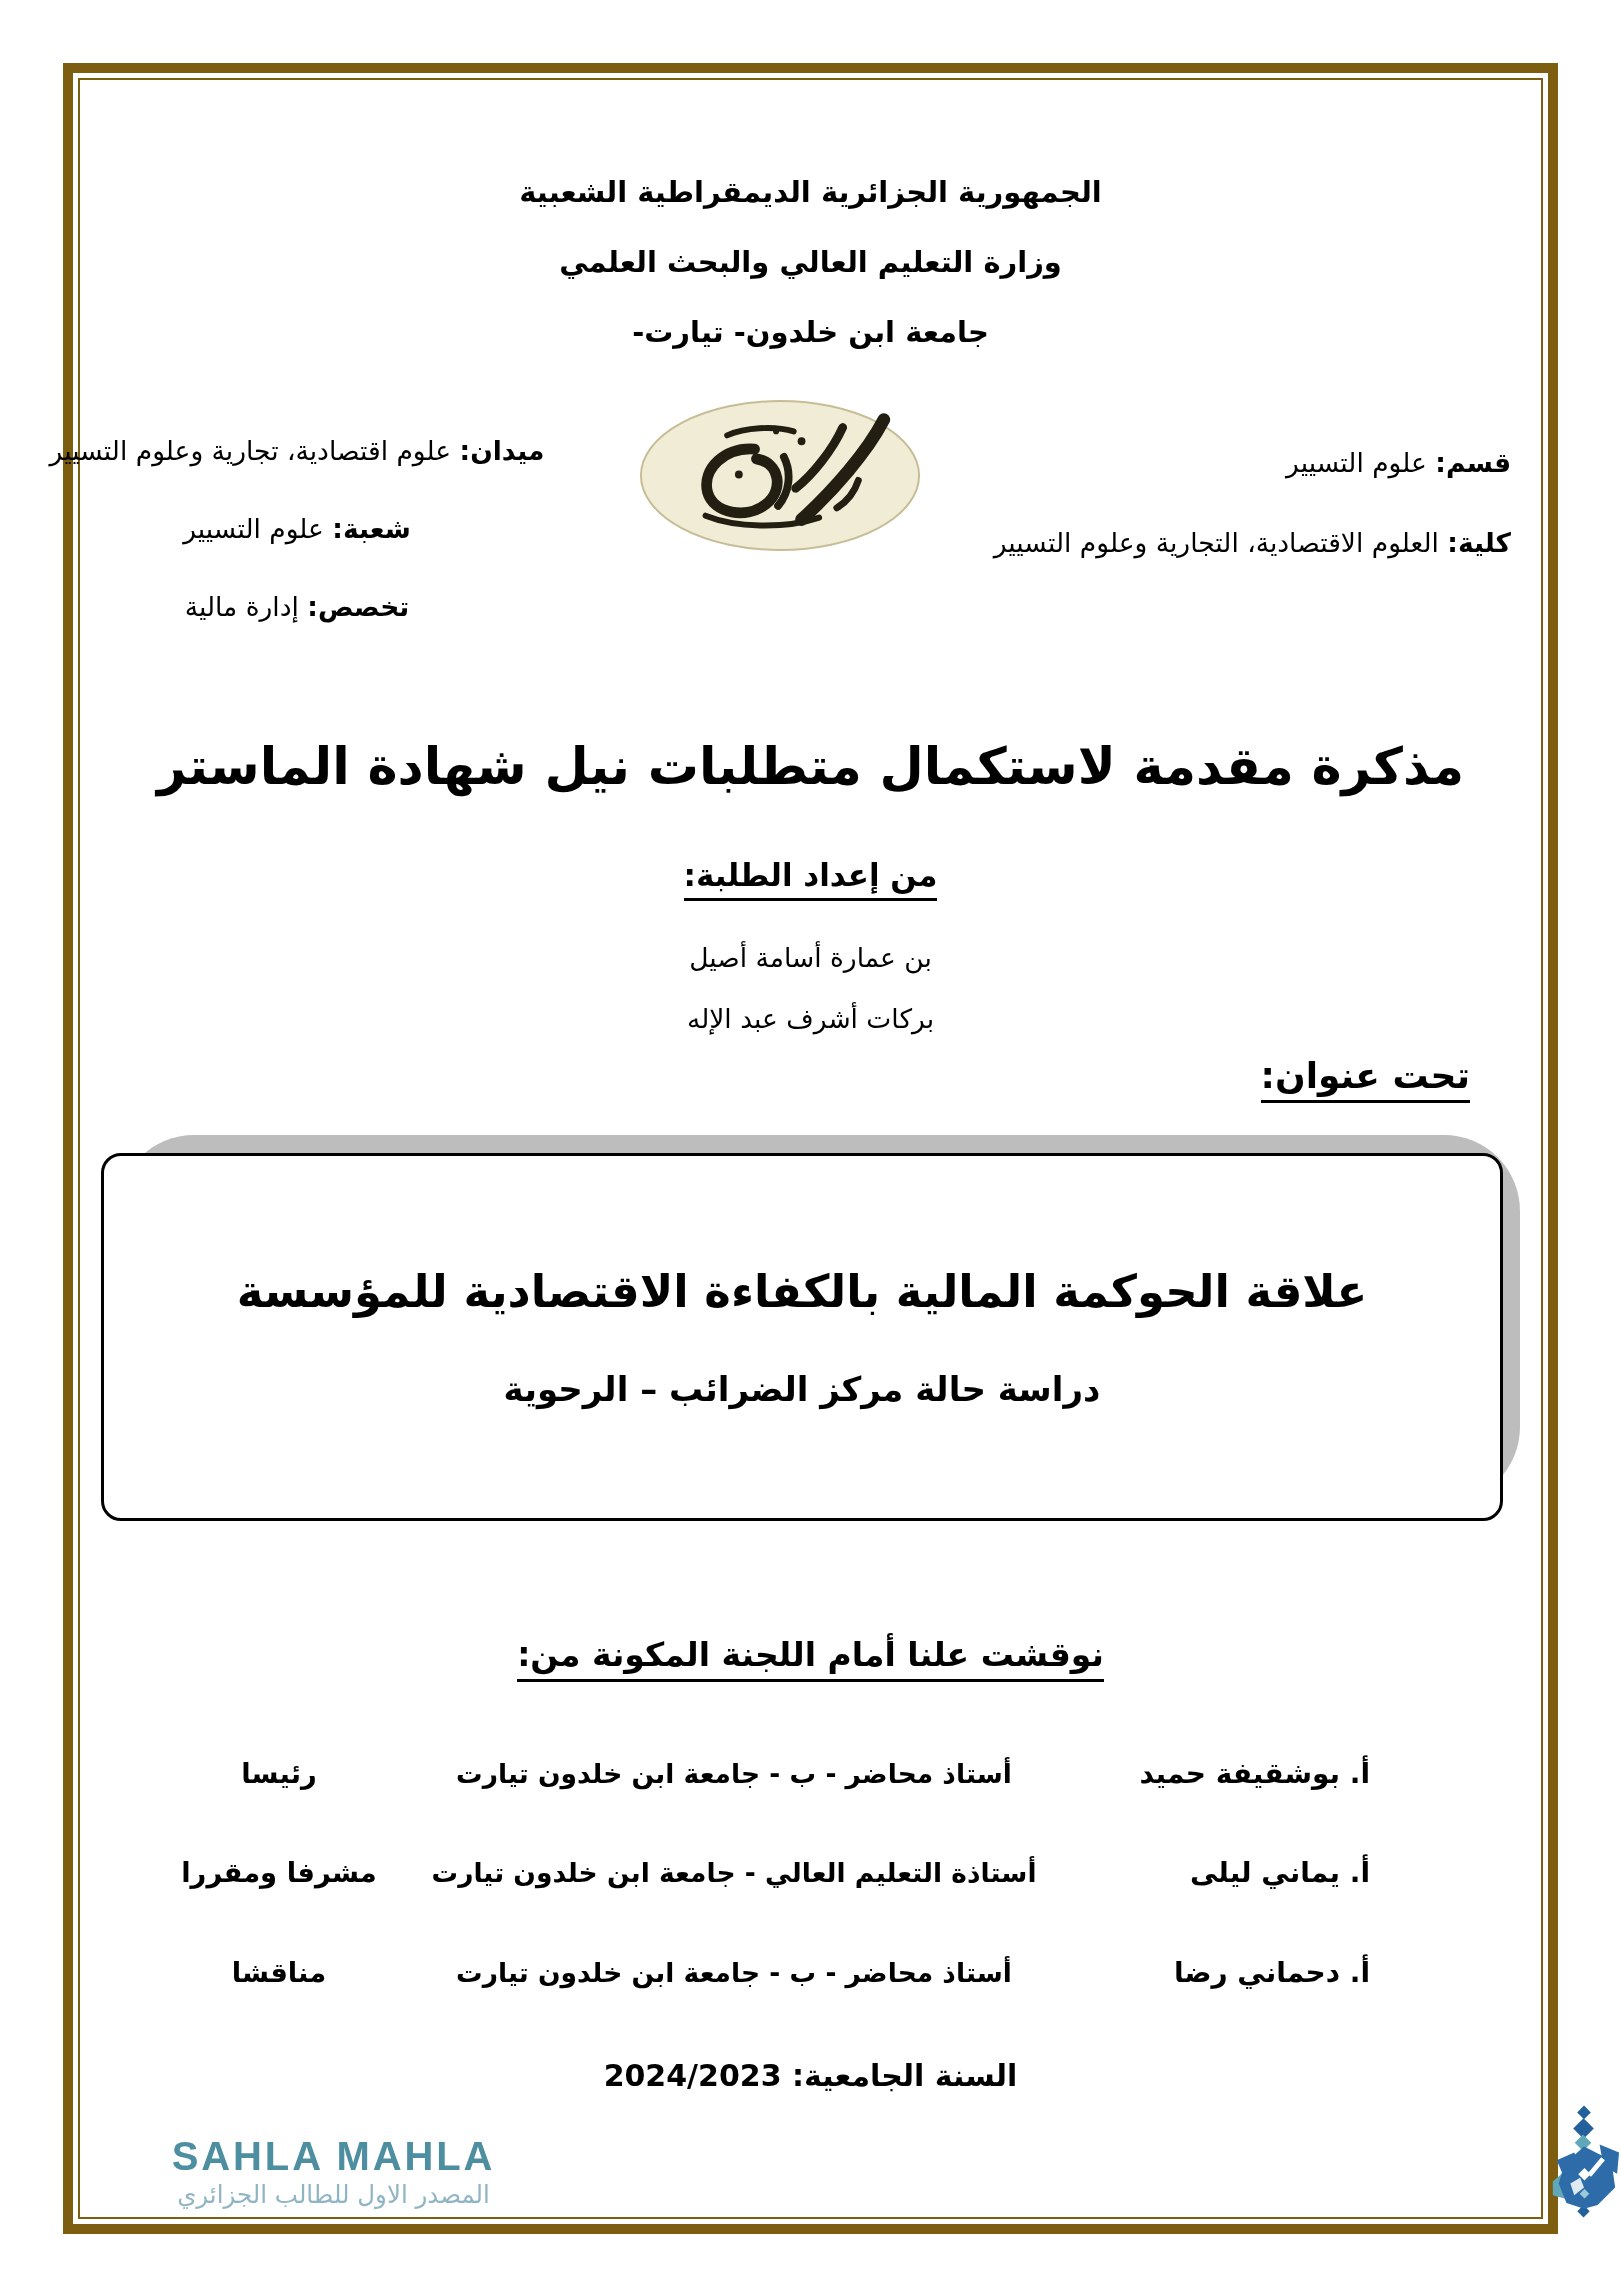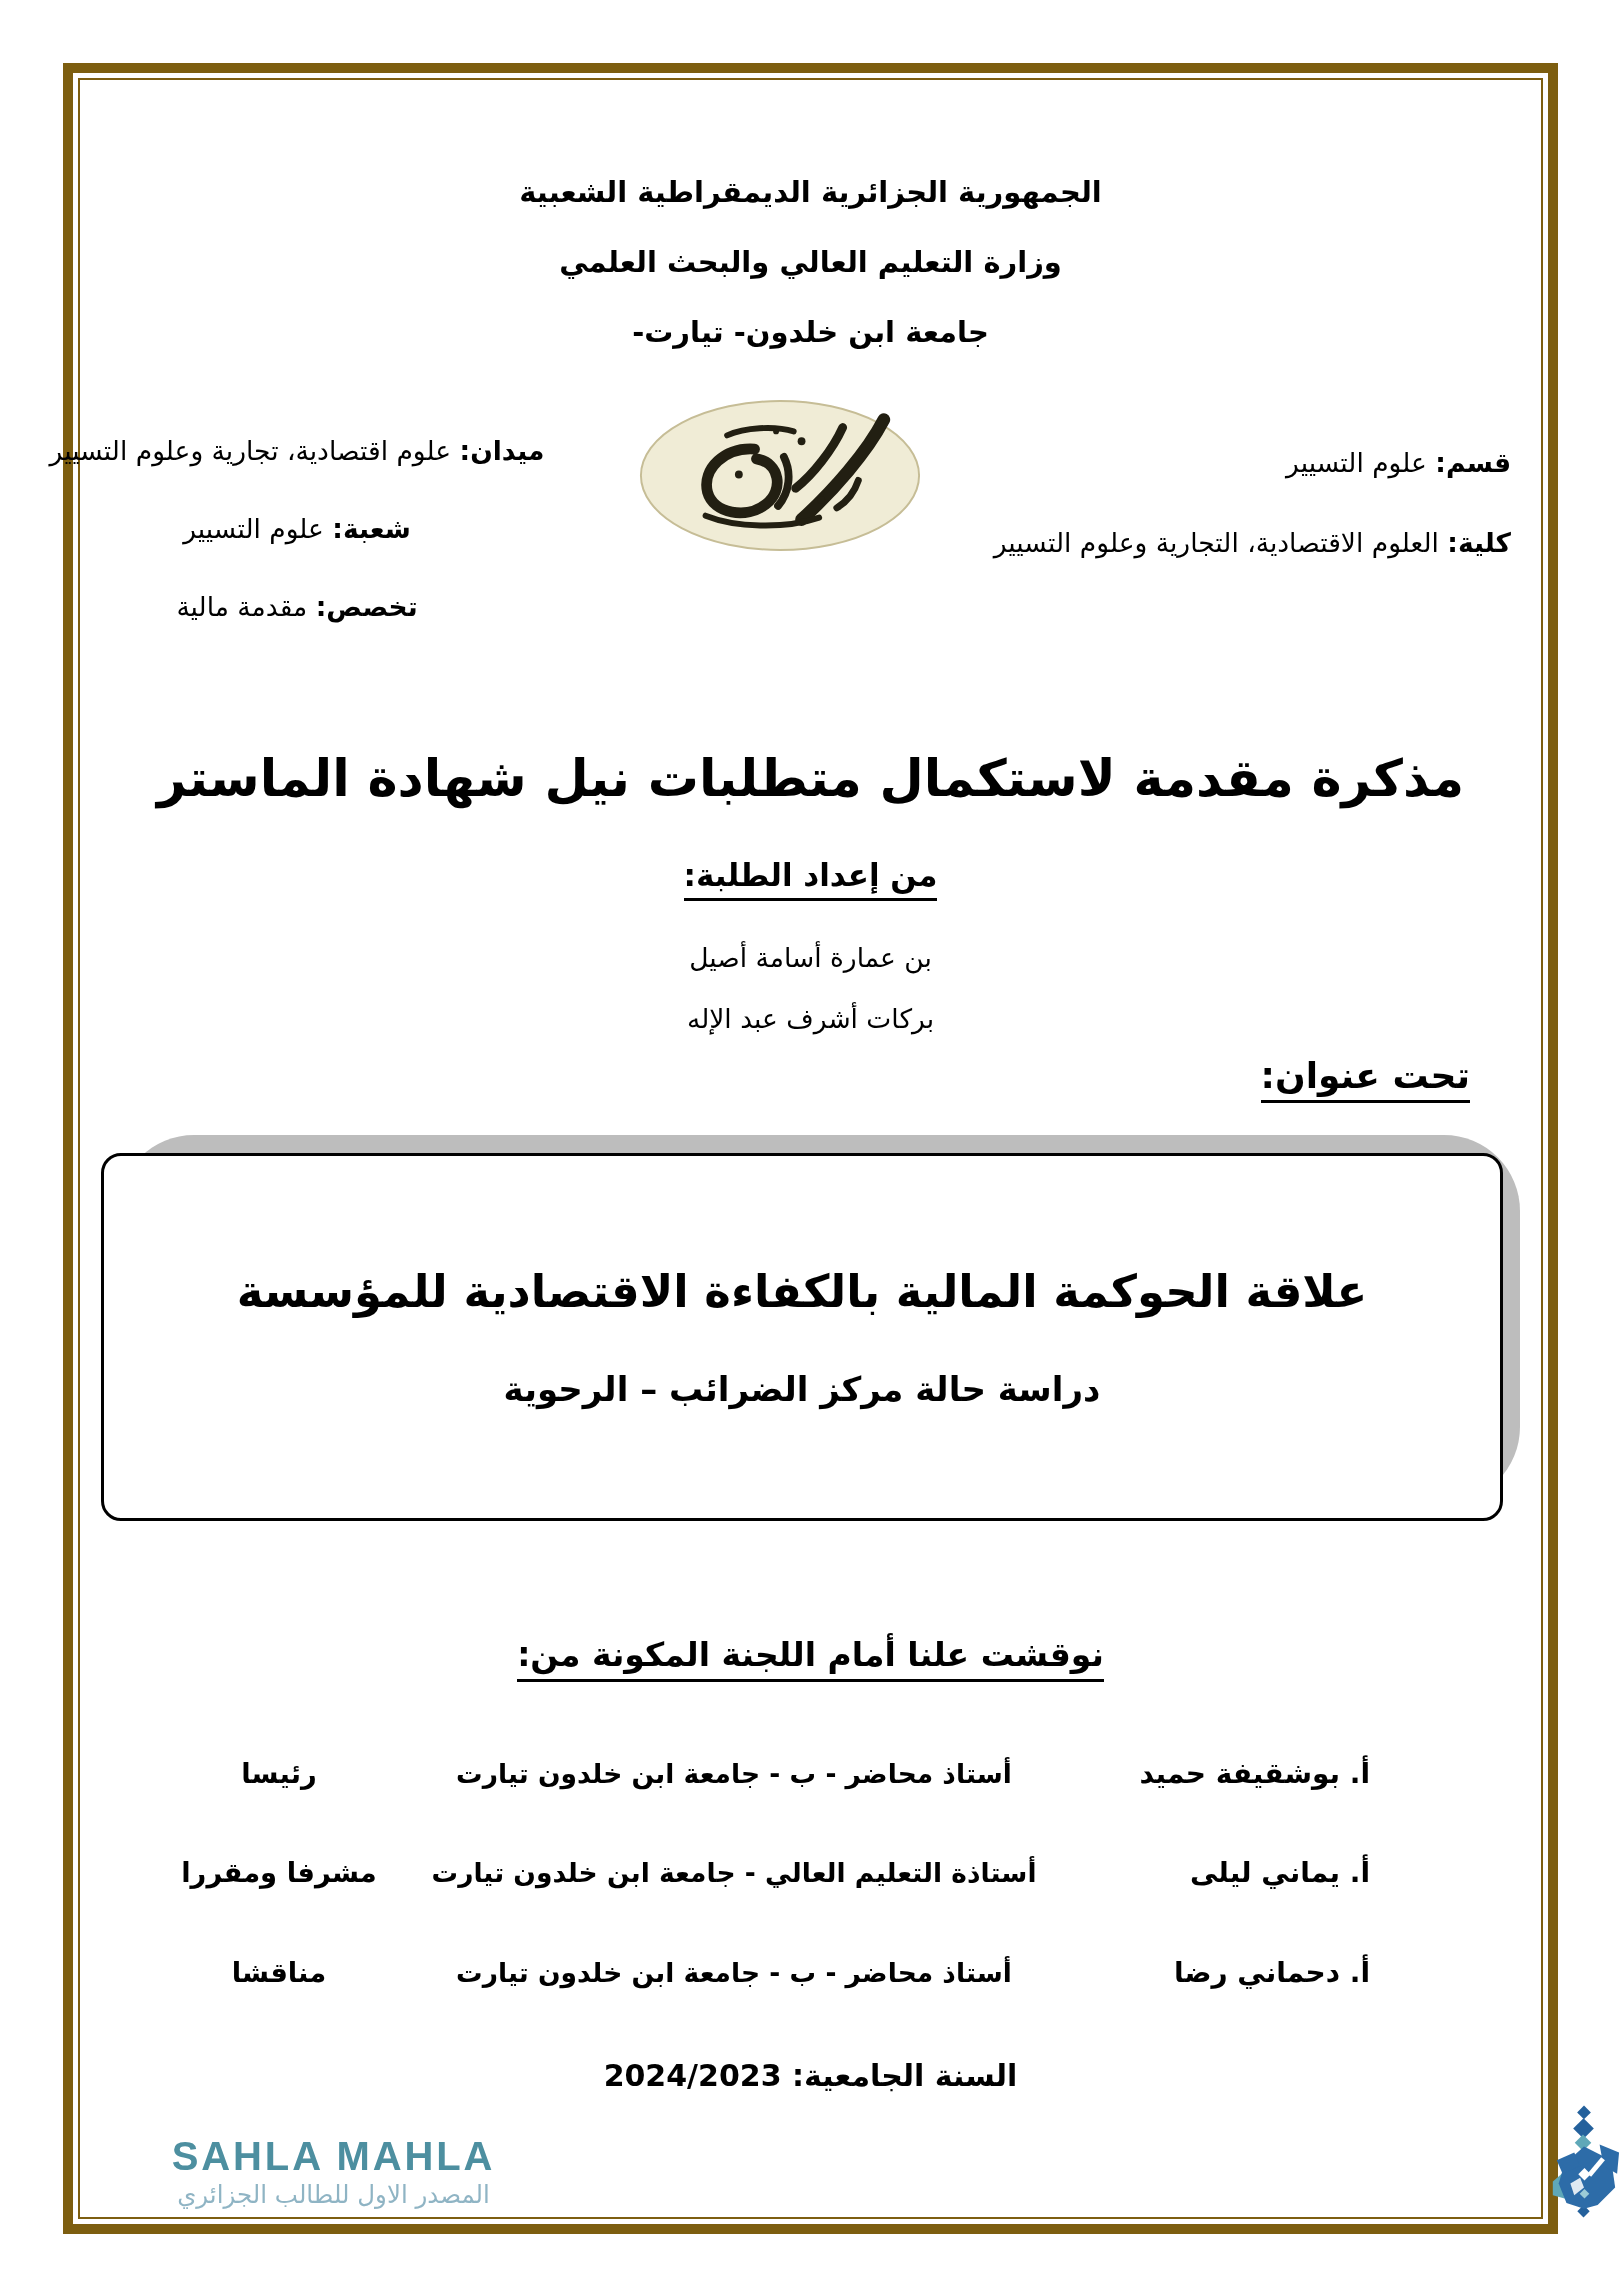--- a/index.html
+++ b/index.html
@@ -36,21 +36,21 @@
     text-align:right; font-size:26.5px; line-height:80px;
   }
   .aff-left {
     position:absolute; left:47px; top:412px; width:500px;
     text-align:center; font-size:26.5px; line-height:78px;
   }
   .aff-label { font-weight:bold; }
   
   .degree {
     position:absolute; top:737px; left:0; right:0;
-    text-align:center; font-weight:bold; font-size:51px;margin-top:12px;
+    text-align:center; font-weight:bold; font-size:51px;
   }
   .prepared {
     position:absolute; top:857px; left:0; right:0; text-align:center;
   }
   .prepared-heading {
     display:inline-block; font-weight:bold; font-size:31px;
     border-bottom:3.9px solid #000; padding-bottom:4.9px;
   }
   .students {
     position:absolute; top:927px; left:0; right:0;
@@ -163,21 +163,21 @@
     <div>
       <span class="aff-label">ميدان:</span>
       <span>علوم اقتصادية، تجارية وعلوم التسيير</span>
     </div>
     <div>
       <span class="aff-label">شعبة:</span>
       <span>علوم التسيير</span>
     </div>
     <div>
       <span class="aff-label">تخصص:</span>
-      <span>مقدمة مالية</span>
+      <span>إدارة مالية</span>
     </div>
   </div>
 
   <div class="degree">مذكرة مقدمة لاستكمال متطلبات نيل شهادة الماستر</div>
 
   <div class="prepared">
     <span class="prepared-heading">من إعداد الطلبة:</span>
   </div>
   <div class="students">
     <div>بن عمارة أسامة أصيل</div>

